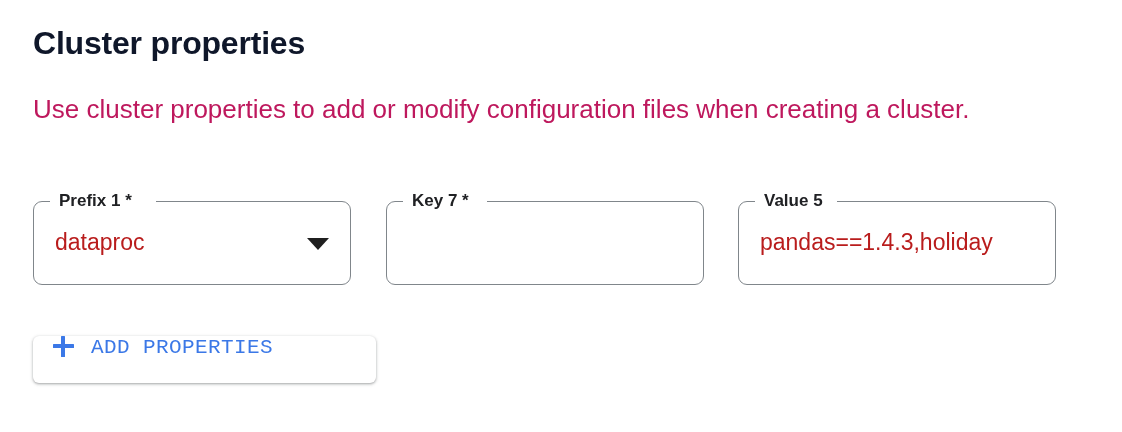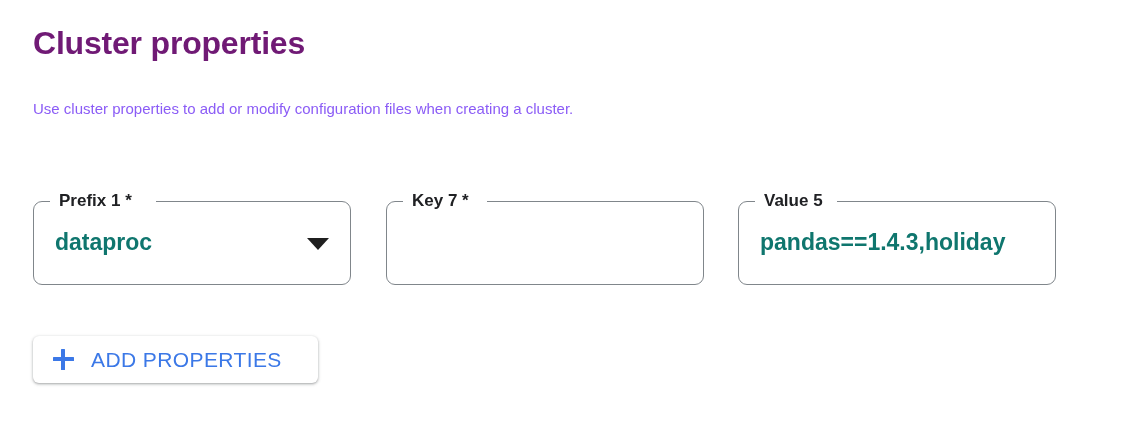--- a/index.html
+++ b/index.html
@@ -26,32 +26,32 @@
 
   
   .page-title {
     position: absolute;
     left: 33px;
     top: 22px;
     font-size: 32px;
     line-height: 42px;
     font-weight: 600;
     letter-spacing: -0.2px;
-    color: #701a75;
+    color: #0f172a;
     white-space: nowrap;
   }
 
   .page-subtitle {
     position: absolute;
     left: 33px;
     top: 96px;
-    font-size: 15px;
+    font-size: 26px;
     line-height: 26px;
     font-weight: 400;
-    color: #8b5cf6;
+    color: #be185d;
     white-space: nowrap;
   }
 
   
   .field-row {
     position: absolute;
     left: 33px;
     top: 201px;
     width: 1056px;
     height: 84px;
@@ -105,22 +105,22 @@
     white-space: nowrap;
   }
 
   .field-value {
     position: absolute;
     left: 22px;
     top: 26px;
     right: 18px;
     font-size: 23px;
     line-height: 30px;
-    font-weight: 700;
-    color: #0f766e;
+    font-weight: 400;
+    color: #b91c1c;
     white-space: nowrap;
     overflow: hidden;
     text-overflow: clip;
   }
   .field.value .field-value {
     right: 6px;
   }
   .field.prefix .field-value {
     right: 58px;
   }
@@ -135,32 +135,32 @@
     border-left: 11px solid transparent;
     border-right: 11px solid transparent;
     border-top: 12px solid #1f1f1f;
   }
 
   
   .add-btn {
     position: absolute;
     left: 33px;
     top: 336px;
-    width: 285px;
+    width: 343px;
     height: 47px;
     background: #ffffff;
     border: none;
     border-radius: 6px;
     box-shadow: 0 1px 2px 0 rgba(60,64,67,0.30),
                 0 1px 3px 1px rgba(60,64,67,0.15);
     display: flex;
-    align-items: center;
+    align-items: flex-start;
     padding: 0 20px;
     cursor: pointer;
-    font-family: Liberation Sans, sans-serif;
+    font-family: Liberation Mono, monospace;
   }
 
   .plus-icon {
     position: relative;
     width: 21px;
     height: 21px;
     flex: 0 0 auto;
     margin-right: 17px;
   }
   .plus-icon::before,

